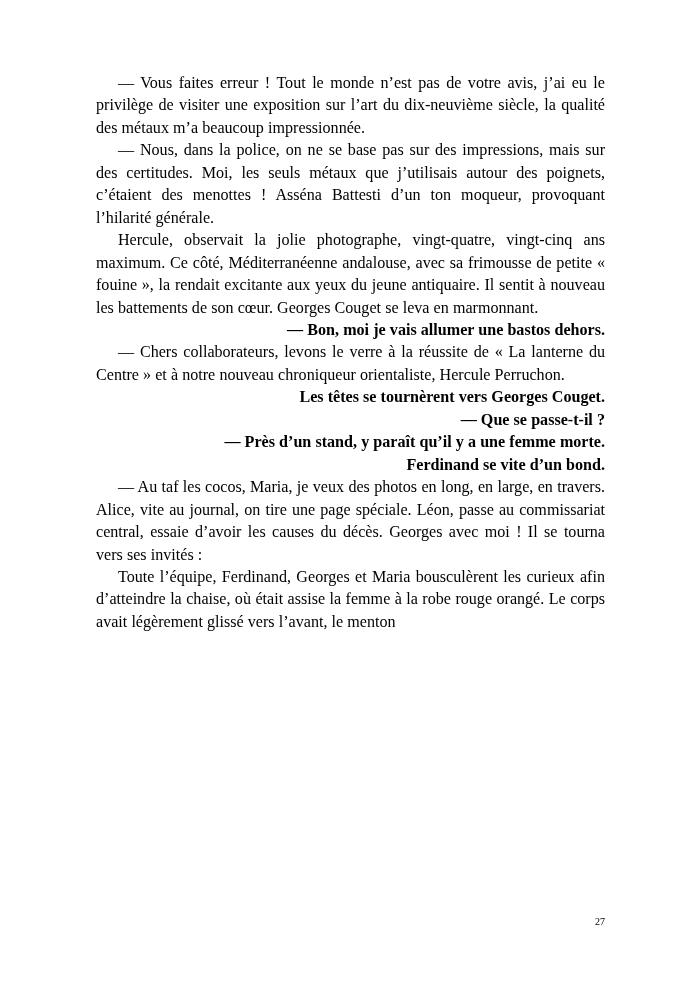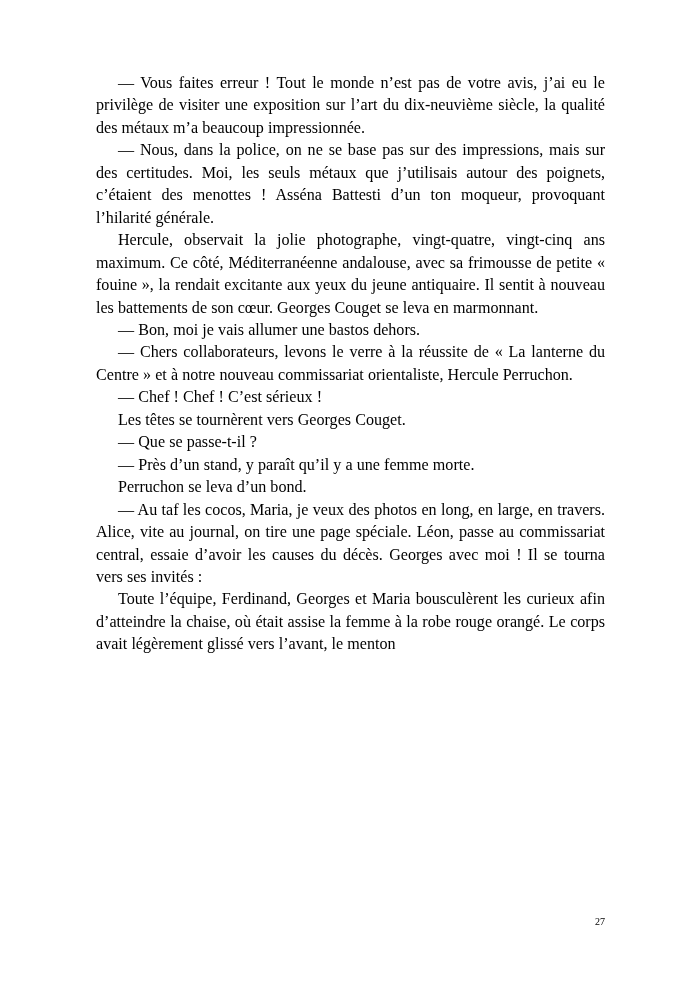--- a/index.html
+++ b/index.html
@@ -40,21 +40,22 @@
     text-align: justify;
     text-justify: inter-word;
     text-indent: 22px;
     hyphens: none;
     -webkit-hyphens: none;
     word-spacing: 0.1px;
   }
 
   
   p.para.ragged {
-    text-align: left;
+    text-align: right;
+    font-weight: bold;
   }
 
   .folio {
     position: absolute;
     left: 0;
     top: 912px;
     width: 605px;
     text-align: right;
     font-size: 10px;
     line-height: 20px;
@@ -65,25 +66,24 @@
 </head>
 <body>
 
 <div class="page">
 
   <div class="text-column">
     <p class="para">— Vous faites erreur ! Tout le monde n’est pas de votre avis, j’ai eu le privilège de visiter une exposition sur l’art du dix-neuvième siècle, la qualité des métaux m’a beaucoup impressionnée.</p>
     <p class="para">— Nous, dans la police, on ne se base pas sur des impressions, mais sur des certitudes. Moi, les seuls métaux que j’utilisais autour des poignets, c’étaient des menottes ! Asséna Battesti d’un ton moqueur, provoquant l’hilarité générale.</p>
     <p class="para">Hercule, observait la jolie photographe, vingt-quatre, vingt-cinq ans maximum. Ce côté, Méditerranéenne andalouse, avec sa frimousse de petite « fouine », la rendait excitante aux yeux du jeune antiquaire. Il sentit à nouveau les battements de son cœur. Georges Couget se leva en marmonnant.</p>
     <p class="para ragged">— Bon, moi je vais allumer une bastos dehors.</p>
-    <p class="para">— Chers collaborateurs, levons le verre à la réussite de « La lanterne du Centre » et à notre nouveau commissariat orientaliste, Hercule Perruchon.</p>
-    <p class="para ragged">— Chef ! Chef ! C’est sérieux !</p>
+    <p class="para">— Chers collaborateurs, levons le verre à la réussite de « La lanterne du Centre » et à notre nouveau chroniqueur orientaliste, Hercule Perruchon.</p>
     <p class="para ragged">Les têtes se tournèrent vers Georges Couget.</p>
     <p class="para ragged">— Que se passe-t-il ?</p>
     <p class="para ragged">— Près d’un stand, y paraît qu’il y a une femme morte.</p>
-    <p class="para ragged">Perruchon se leva d’un bond.</p>
+    <p class="para ragged">Ferdinand se vite d’un bond.</p>
     <p class="para">— Au taf les cocos, Maria, je veux des photos en long, en large, en travers. Alice, vite au journal, on tire une page spéciale. Léon, passe au commissariat central, essaie d’avoir les causes du décès. Georges avec moi ! Il se tourna vers ses invités :</p>
     <p class="para">Toute l’équipe, Ferdinand, Georges et Maria bousculèrent les curieux afin d’atteindre la chaise, où était assise la femme à la robe rouge orangé. Le corps avait légèrement glissé vers l’avant, le menton</p>
   </div>
 
   <div class="folio">27</div>
 
 </div>
 
 </body></html>

